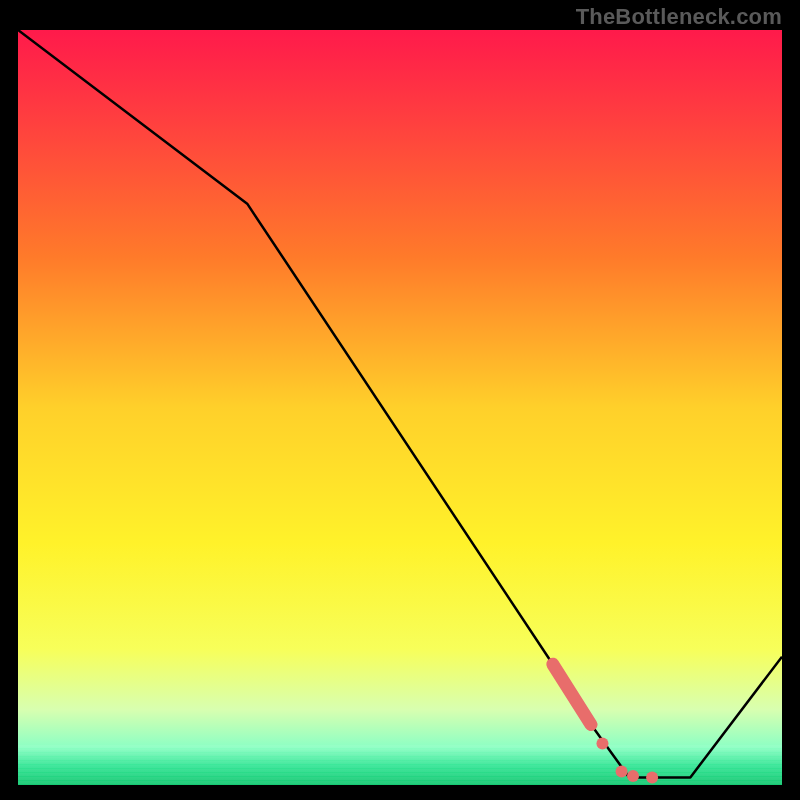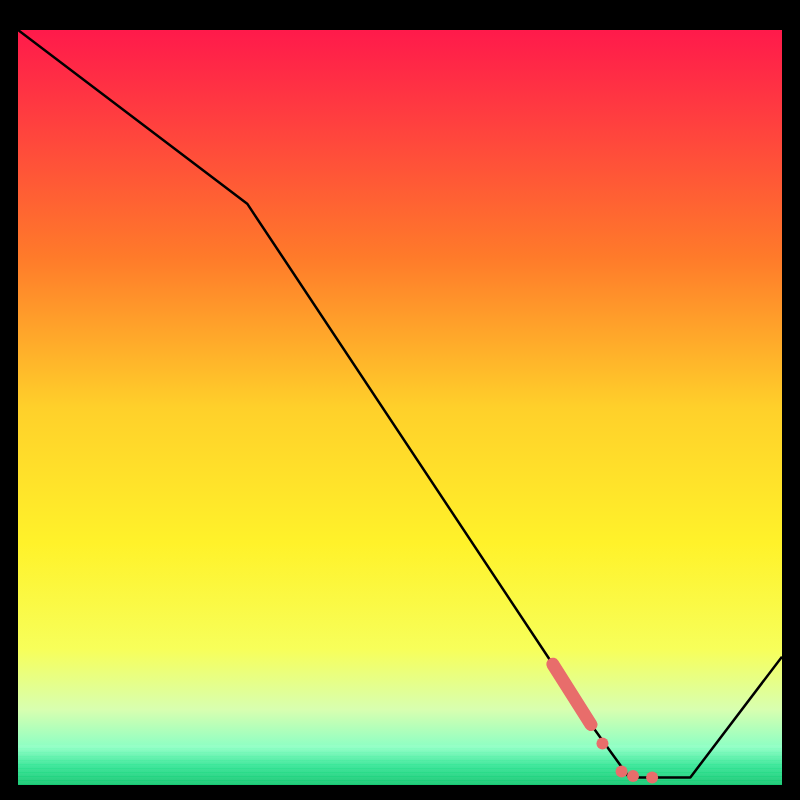--- a/index.html
+++ b/index.html
@@ -28,20 +28,21 @@
     width: 764px;
     height: 755px;
     overflow: hidden;
   }
   .plot svg { display: block; }
 </style>
 </head>
 <body>
 
 <div class="frame">
+  <div class="watermark">TheBottleneck.com</div>
   <div class="plot">
     <svg id="chart-svg" width="764" height="755" viewBox="0 0 764 755" preserveAspectRatio="none">
         <defs>
           <linearGradient id="bg-grad" x1="0" y1="0" x2="0" y2="1">
             <stop offset="0%" stop-color="#ff1a4b"></stop>
             <stop offset="12%" stop-color="#ff3f3f"></stop>
             <stop offset="30%" stop-color="#ff7a2a"></stop>
             <stop offset="50%" stop-color="#ffd02a"></stop>
             <stop offset="68%" stop-color="#fff22a"></stop>
             <stop offset="82%" stop-color="#f7ff5a"></stop>

